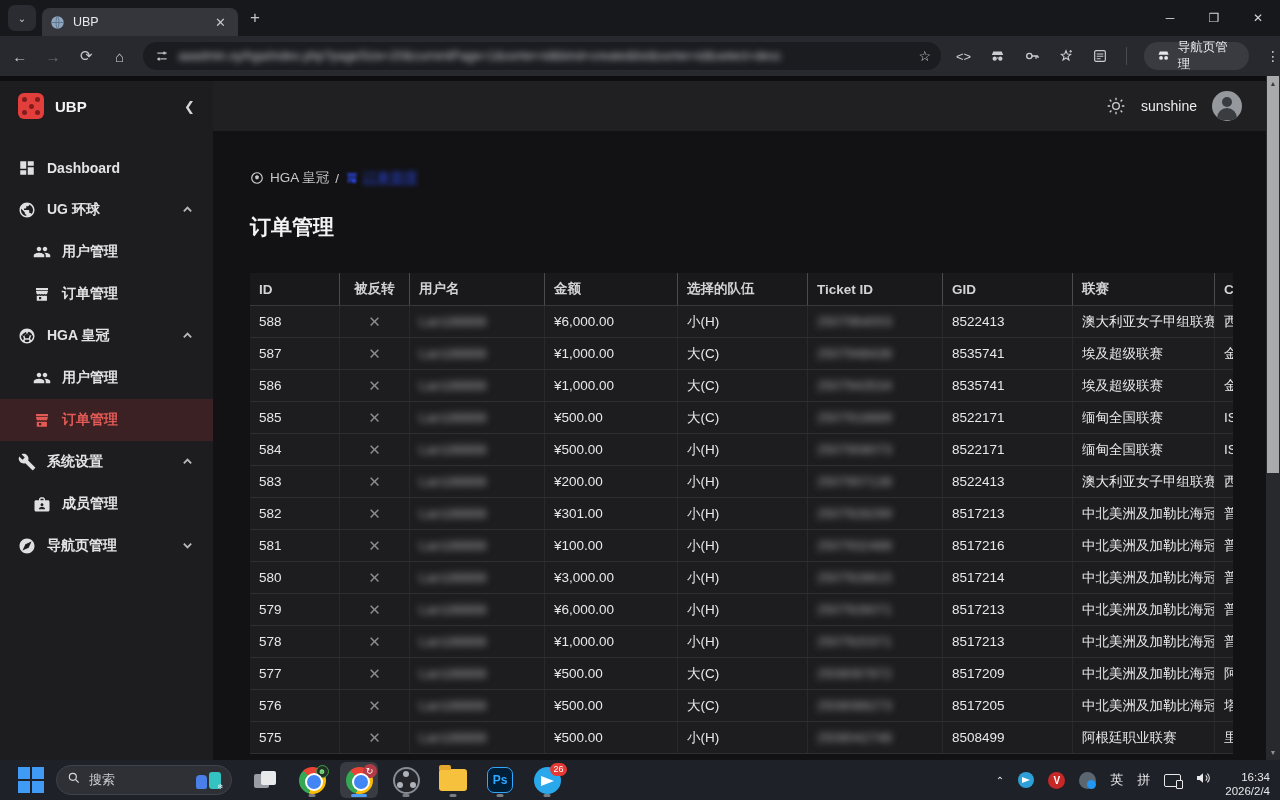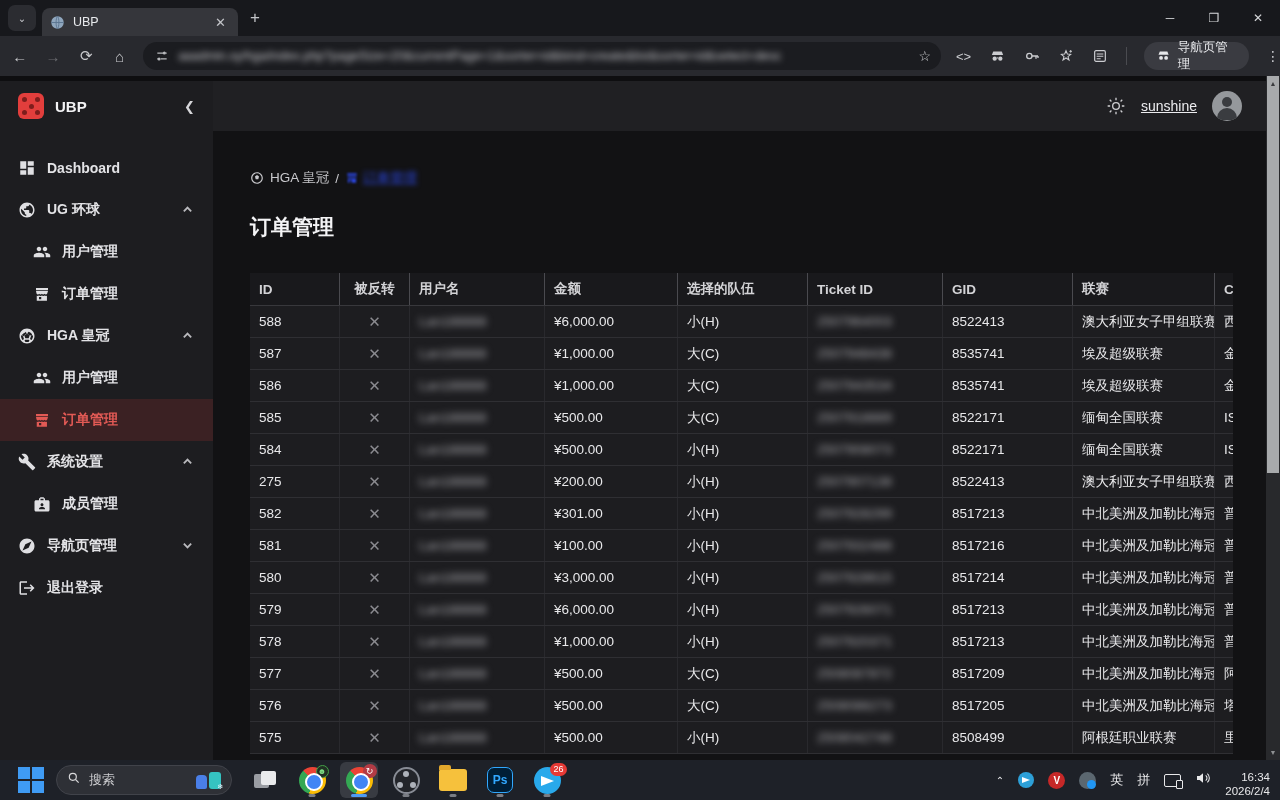--- a/index.html
+++ b/index.html
@@ -47,21 +47,21 @@
   .nav-item svg { fill:#dfdfe2; width:18px; height:18px; }
   .nav-item .chev { color:#b9b9bd; }
   .nav-item .chev svg { width:11px; height:11px; fill:none; stroke:#b9b9bd; stroke-width:2; }
   .nav-item.active { background:#3b2123; }
   .nav-item.active .lbl { color:#e25a55; }
   .nav-item.active svg { fill:#e25a55; }
 
   .topbar-right { position:absolute; top:5px; right:38px; height:50px; display:flex; align-items:center; gap:15px; }
   .sun { width:20px; height:20px; }
   .sun svg { stroke:#cfcfd2; fill:none; stroke-width:1.6; width:20px; height:20px; }
-  .uname { color:#ececef; font-size:14px;text-decoration:underline; }
+  .uname { color:#ececef; font-size:14px; }
   .avatar { width:30px; height:30px; border-radius:50%; background:#95989c; position:relative; overflow:hidden; }
   .avatar i { position:absolute; left:10px; top:6px; width:10px; height:10px; border-radius:50%; background:#3a3c40; }
   .avatar b { position:absolute; left:5px; top:17px; width:20px; height:12px; border-radius:10px 10px 0 0; background:#3a3c40; }
 
   .content { position:absolute; top:55px; left:213px; width:1053px; height:629px; background:#121214; }
   .crumbs { position:absolute; top:38px; left:37px; display:flex; align-items:center; color:#c8c8cc; font-size:13.5px; gap:6px; }
   .crumbs svg { width:14px; height:14px; fill:#c8c8cc; }
   .crumb-link { color:#2b46e0; text-decoration:underline; filter:blur(2.5px); }
   .crumb-link-wrap { display:flex; align-items:center; gap:4px; }
   .crumb-link-wrap svg { fill:#2b46e0; filter:blur(1px); }
@@ -284,26 +284,20 @@
         </div>
         <div class="nav-item">
           <span class="ic"><svg viewBox="0 0 24 24">
               <path d="M12 2C6.48 2 2 6.48 2 12s4.48 10 10 10 10-4.48 10-10S17.52 2 12 2zm2.19 12.19L6 18l3.81-8.19L18 6l-3.81 8.19z"></path>
             </svg></span>
           <span class="lbl">导航页管理</span>
           <span class="chev"><svg viewBox="0 0 12 12">
               <polyline points="2,4 6,8 10,4"></polyline>
             </svg></span>
         </div>
-        <div class="nav-item">
-          <span class="ic"><svg viewBox="0 0 24 24">
-              <path d="M17 7l-1.41 1.41L18.17 11H8v2h10.17l-2.58 2.58L17 17l5-5zM4 5h8V3H4c-1.1 0-2 .9-2 2v14c0 1.1.9 2 2 2h8v-2H4V5z"></path>
-            </svg></span>
-          <span class="lbl">退出登录</span>
-        </div>
       </div>
   </div>
 
   <div class="topbar-right">
     <div class="sun">
       <svg viewBox="0 0 24 24">
           <circle cx="12" cy="12" r="4"></circle>
           <path d="M12 2v3M12 19v3M2 12h3M19 12h3M4.5 4.5l2 2M17.5 17.5l2 2M19.5 4.5l-2 2M6.5 17.5l-2 2"></path>
         </svg>
     </div>
@@ -423,21 +417,21 @@
           <div class="tcell c3">¥500.00</div>
           <div class="tcell c4">小(H)</div>
           <div class="tcell c5">
             <span class="redact">2507908073</span>
           </div>
           <div class="tcell c6">8522171</div>
           <div class="tcell c7">缅甸全国联赛</div>
           <div class="tcell c8">IS</div>
         </div>
         <div class="trow">
-          <div class="tcell c0">275</div>
+          <div class="tcell c0">583</div>
           <div class="tcell c1">
             <span class="xmark">✕</span>
           </div>
           <div class="tcell c2">
             <span class="redact">Lan188888</span>
           </div>
           <div class="tcell c3">¥200.00</div>
           <div class="tcell c4">小(H)</div>
           <div class="tcell c5">
             <span class="redact">2507907138</span>

